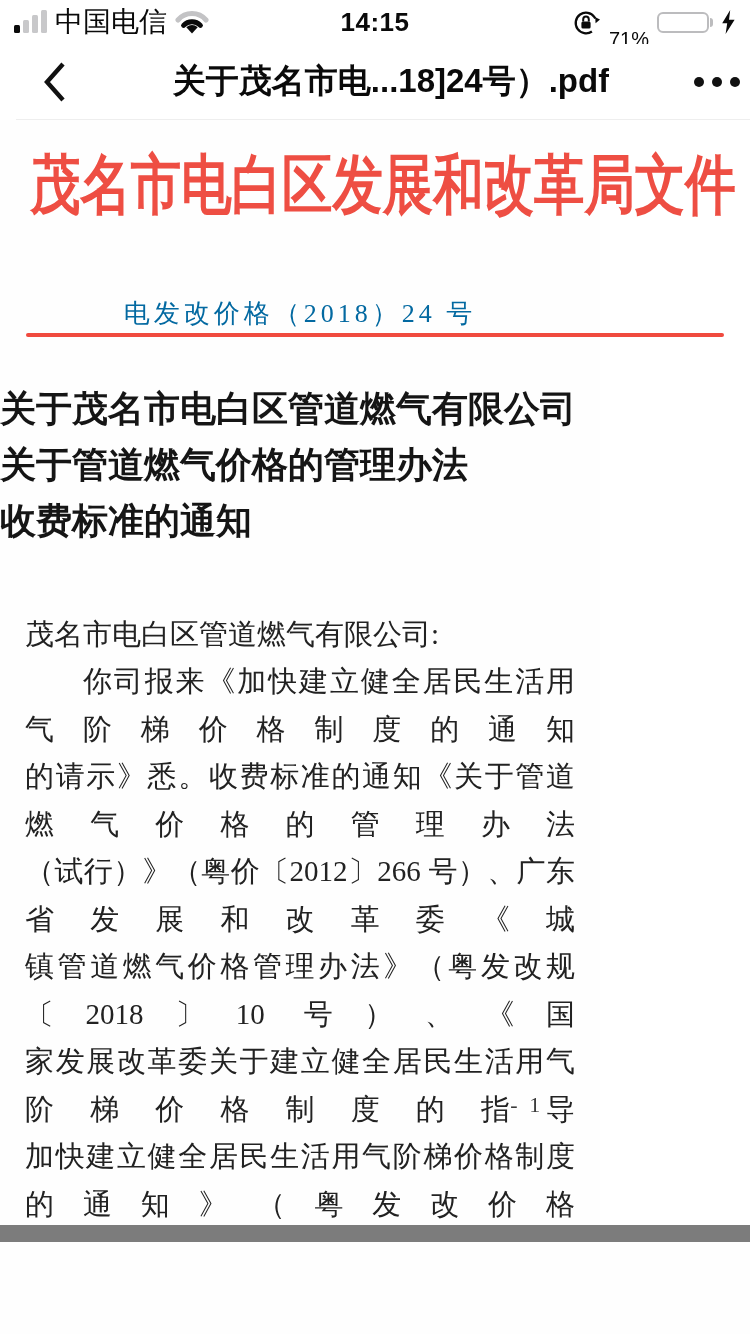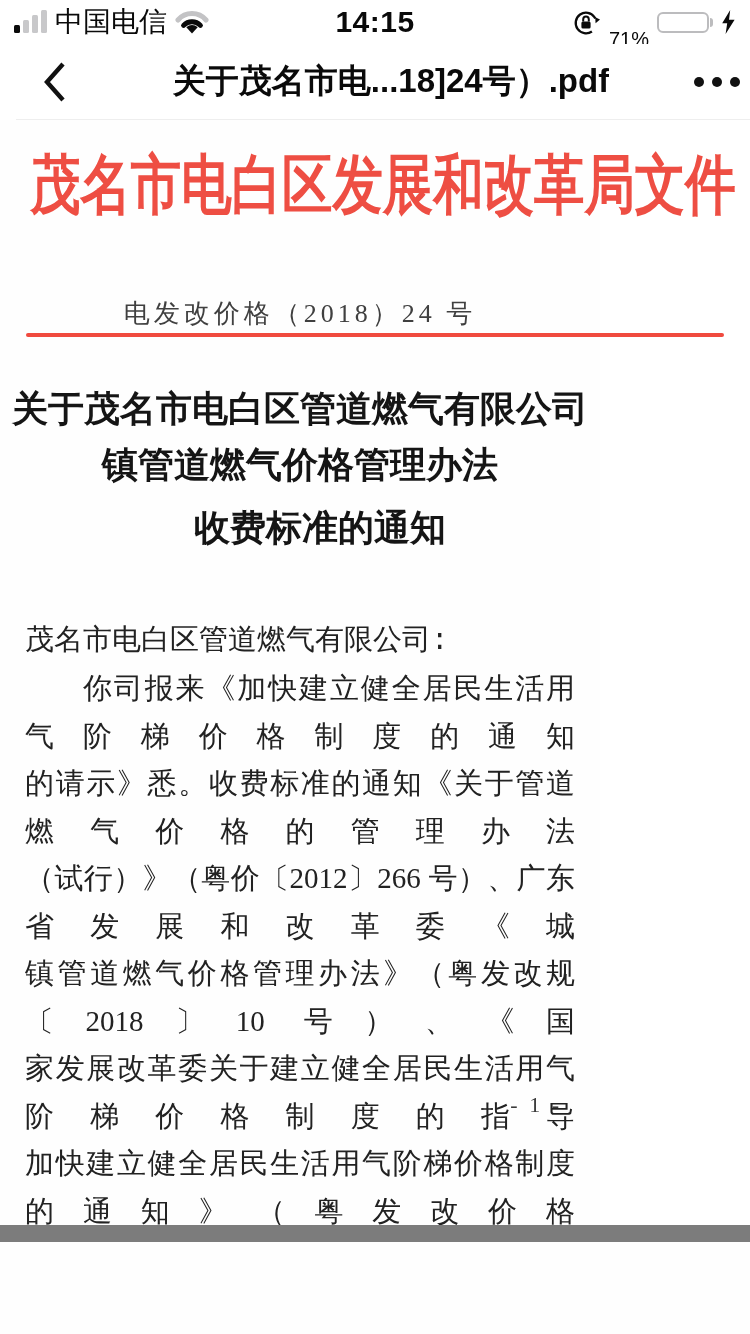--- a/index.html
+++ b/index.html
@@ -10,21 +10,21 @@
   }
   
   .status-bar{
     position:absolute;top:0;left:0;width:750px;height:44px;
     display:flex;align-items:center;justify-content:space-between;
     padding:0 14px;box-sizing:border-box;background:#ffffff;
   }
   .sb-left,.sb-right{display:flex;align-items:center;gap:8px;}
   .sb-time{
     position:absolute;left:0;right:0;text-align:center;
-    font-size:30px;font-weight:700;letter-spacing:.5px;
+    font-size:26px;font-weight:700;letter-spacing:.5px;
   }
   .signal-bars{display:flex;align-items:flex-end;gap:3px;height:26px;padding-bottom:4px;}
   .signal-bars i{display:block;width:6px;border-radius:1.5px;background:#c8c8ca;}
   .signal-bars i.on{background:#0a0a0a;}
   .sb-carrier{font-size:28px;font-weight:400;}
   .sb-batt-pct{font-size:20px;margin-top:35px;}
   .battery{display:flex;align-items:center;}
   .battery-body{
     width:52px;height:21px;border:2px solid #bcbcbe;border-radius:6px;
     padding:1.5px;box-sizing:border-box;
@@ -49,34 +49,34 @@
     position:absolute;top:120px;left:0;width:600px;height:1214px;background:#fefefe;
     font-family:"Liberation Serif",serif;color:#1f1f1f;
   }
   .agency-header{
     margin-top:22px;text-align:center;
     font-size:56px;font-weight:700;color:var(--header-red,#ee4e43);
     transform:scale(0.9,1.16);transform-origin:center top;
     white-space:nowrap;letter-spacing:0px;
   }
   .doc-number{
-    margin-top:78px;text-align:center;font-size:26px;color:#404040;
+    margin-top:78px;text-align:center;font-size:26px;color:#0369a1;
     letter-spacing:4px;
   }
   .red-rule{
     position:absolute;left:26px;top:213px;width:698px;height:4px;
     background:var(--rule-red,#f04a3e);border-radius:2px;
   }
   .doc-title{
-    margin-top:50px;text-align:center;font-weight:700;color:#151515;
+    margin-top:50px;text-align:left;font-weight:700;color:#151515;
     font-size:36px;line-height:56px;
   }
-  .doc-title .t3{margin-top:7px;padding-left:40px;}
+  .doc-title .t3{}
   .salutation{
-    margin:62px 25px 0 25px;font-size:29px;line-height:47px;color:#222;font-family:Liberation Mono, monospace;
+    margin:62px 25px 0 25px;font-size:29px;line-height:47px;color:#222;
   }
   .body-par{margin:0 25px;margin-top:0;}
   .body-line{
     font-size:29px;line-height:47.5px;color:#222;
     text-align:justify;text-align-last:justify;text-justify:inter-character;
   }
   .body-line.indent{text-indent:2em;}
   .page-number{
     position:absolute;right:38px;top:972px;font-size:22px;color:#3a3a3a;
     letter-spacing:3px;
@@ -145,21 +145,21 @@
         <i></i>
     </span>
   </div>
 
   <div class="pdf-area">
     <div class="agency-header">茂名市电白区发展和改革局文件</div>
     <div class="doc-number">电发改价格（2018）24 号</div>
     <div class="red-rule"></div>
     <div class="doc-title">
       <div class="t1">关于茂名市电白区管道燃气有限公司</div>
-      <div class="t2">镇管道燃气价格管理办法</div>
+      <div class="t2">关于管道燃气价格的管理办法</div>
       <div class="t3">收费标准的通知</div>
     </div>
     <div class="salutation">茂名市电白区管道燃气有限公司:</div>
     <div class="body-par">
       <div class="body-line indent">你司报来《加快建立健全居民生活用气阶梯价格制度的通知</div>
       <div class="body-line">的请示》悉。收费标准的通知《关于管道燃气价格的管理办法</div>
       <div class="body-line">（试行）》（粤价〔2012〕266 号）、广东省发展和改革委《城</div>
       <div class="body-line">镇管道燃气价格管理办法》（粤发改规〔2018〕10 号）、《国</div>
       <div class="body-line">家发展改革委关于建立健全居民生活用气阶梯价格制度的指导</div>
       <div class="body-line">加快建立健全居民生活用气阶梯价格制度的通知》（粤发改价格</div>

